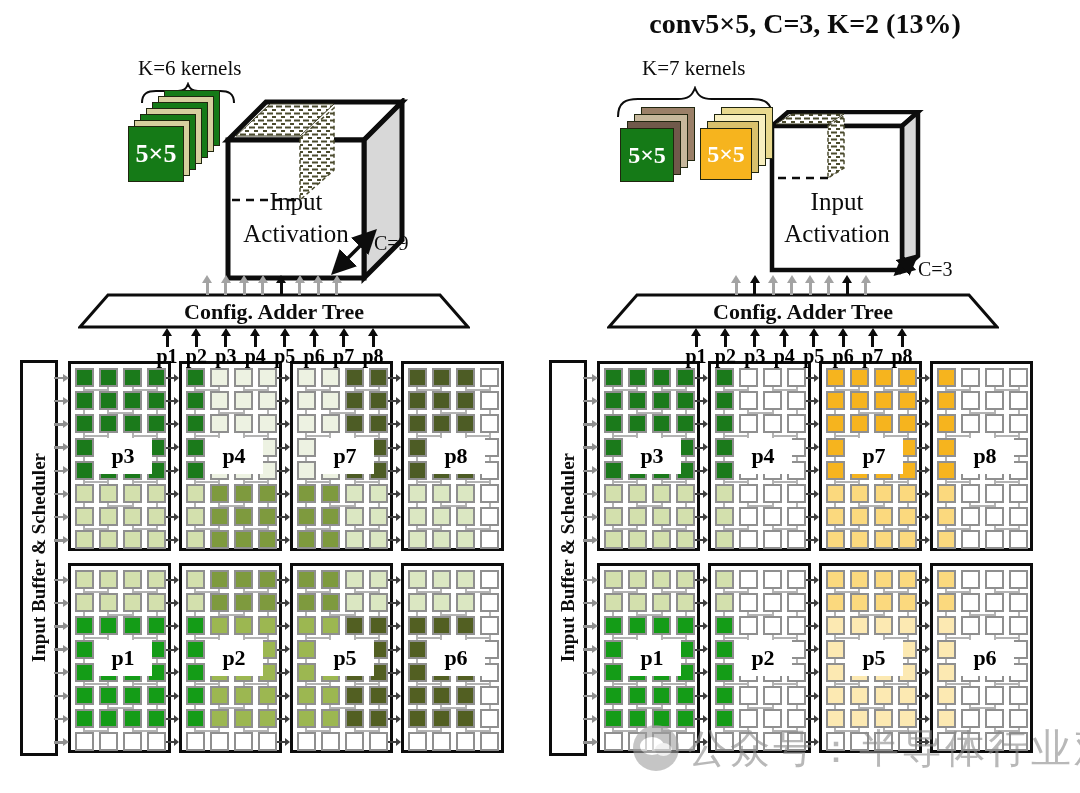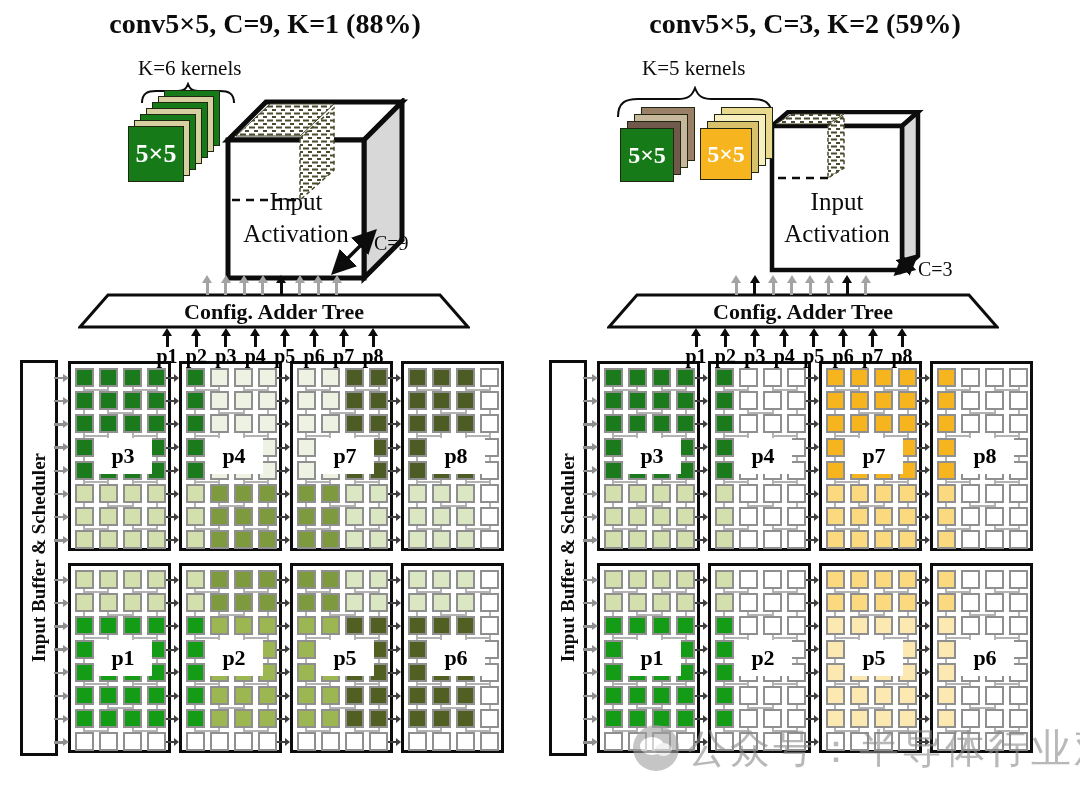--- a/index.html
+++ b/index.html
@@ -17,25 +17,24 @@
           font-family:"DejaVu Sans",sans-serif;}
   .wmicon{position:absolute;left:8px;top:10px;width:46px;height:46px;border-radius:50%;background:#a0a0a0;}
   .wmicon .b1{position:absolute;left:7px;top:12px;width:24px;height:18px;border-radius:50%;background:#fff;}
   .wmicon .b2{position:absolute;left:22px;top:18px;width:17px;height:13px;border-radius:50%;background:#e8e8e8;}
 </style>
 </head>
 <body>
 
 <div id="cv">
 
-  <div class="title" style="left:30px;top:8px;width:470px;">conv5×5, C=9, K=1 (88%)</div>
-  <div class="title" style="left:575px;top:8px;width:460px;">conv5×5, C=3, K=2 (59%)</div>
+  <div class="title" style="left:575px;top:8px;width:460px;">conv5×5, C=3, K=2 (13%)</div>
 
   <div class="klabel" style="left:138px;top:56px;">K=6 kernels</div>
-  <div class="klabel" style="left:642px;top:56px;">K=5 kernels</div>
+  <div class="klabel" style="left:642px;top:56px;">K=7 kernels</div>
 
   <svg class="abs" style="left:140px;top:82px;" width="96" height="24">
     <path d="M2,21 C2,11 8,9 16,9 L38,9 C44,9 46,7 48,2 C50,7 52,9 58,9 L80,9 C88,9 94,11 94,21" fill="none" stroke="#0c0c0c" stroke-width="2"></path>
   </svg>
   <svg class="abs" style="left:616px;top:86px;" width="158" height="34">
     <path d="M2,31 C2,16 10,13 22,13 L62,13 C72,13 76,10 79,2 C82,10 86,13 96,13 L136,13 C148,13 156,16 156,31" fill="none" stroke="#0c0c0c" stroke-width="2"></path>
   </svg>
 
   <svg class="abs" style="left:222px;top:98px;" width="212" height="200" viewBox="0 0 212 200">
     <defs>

